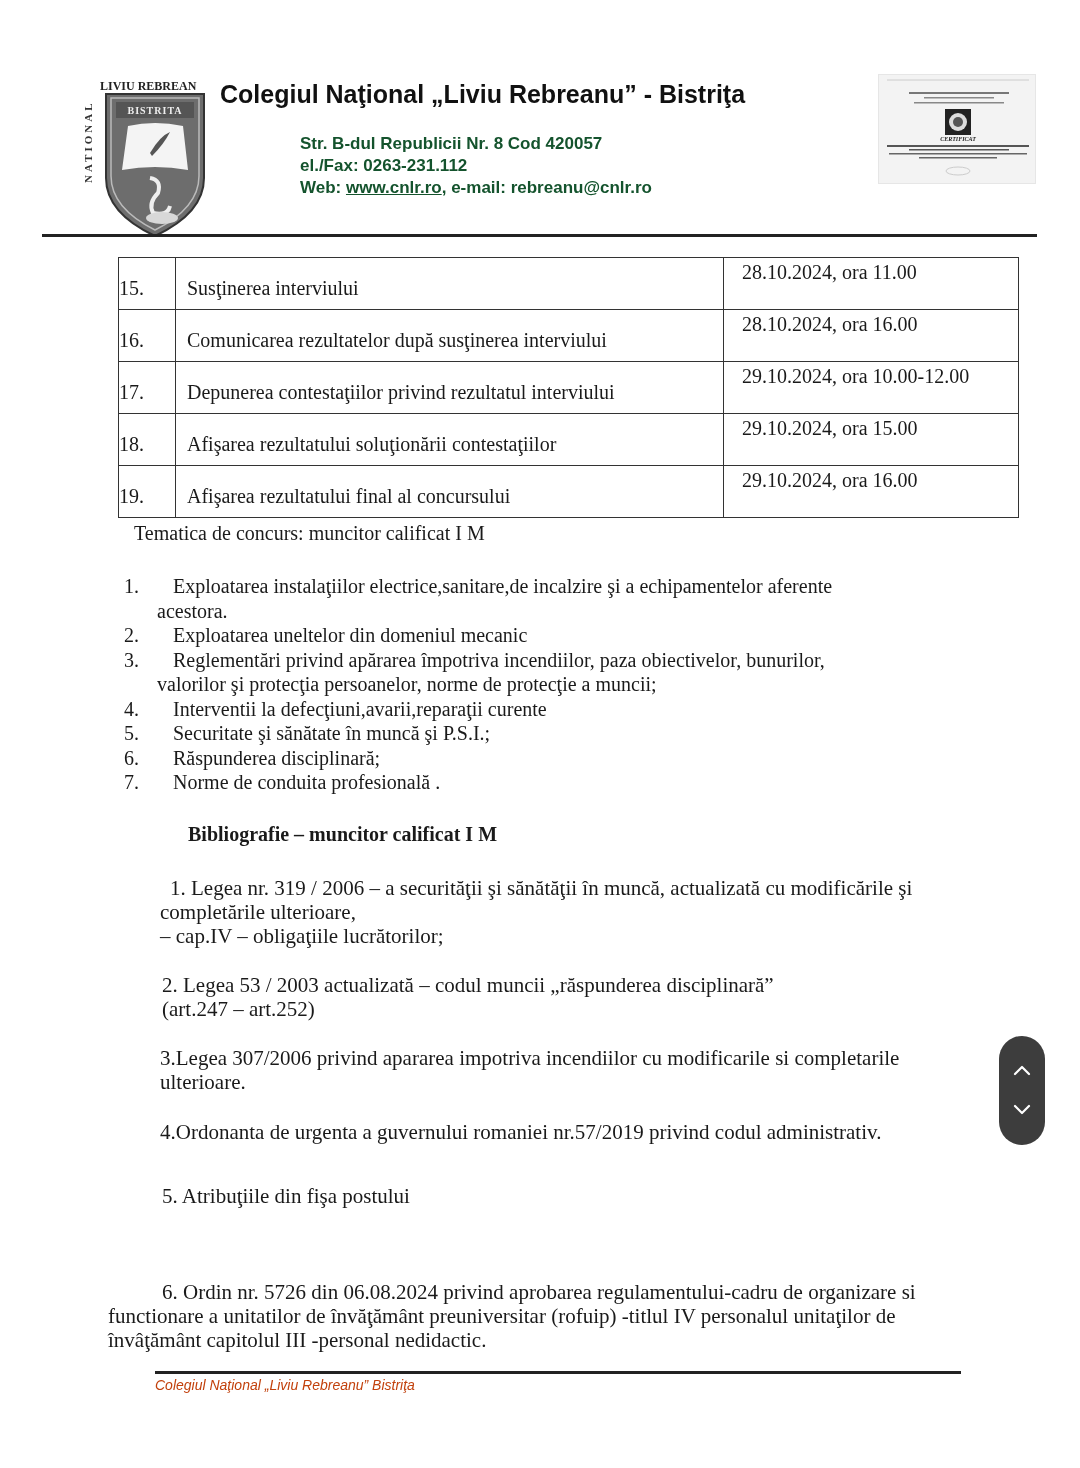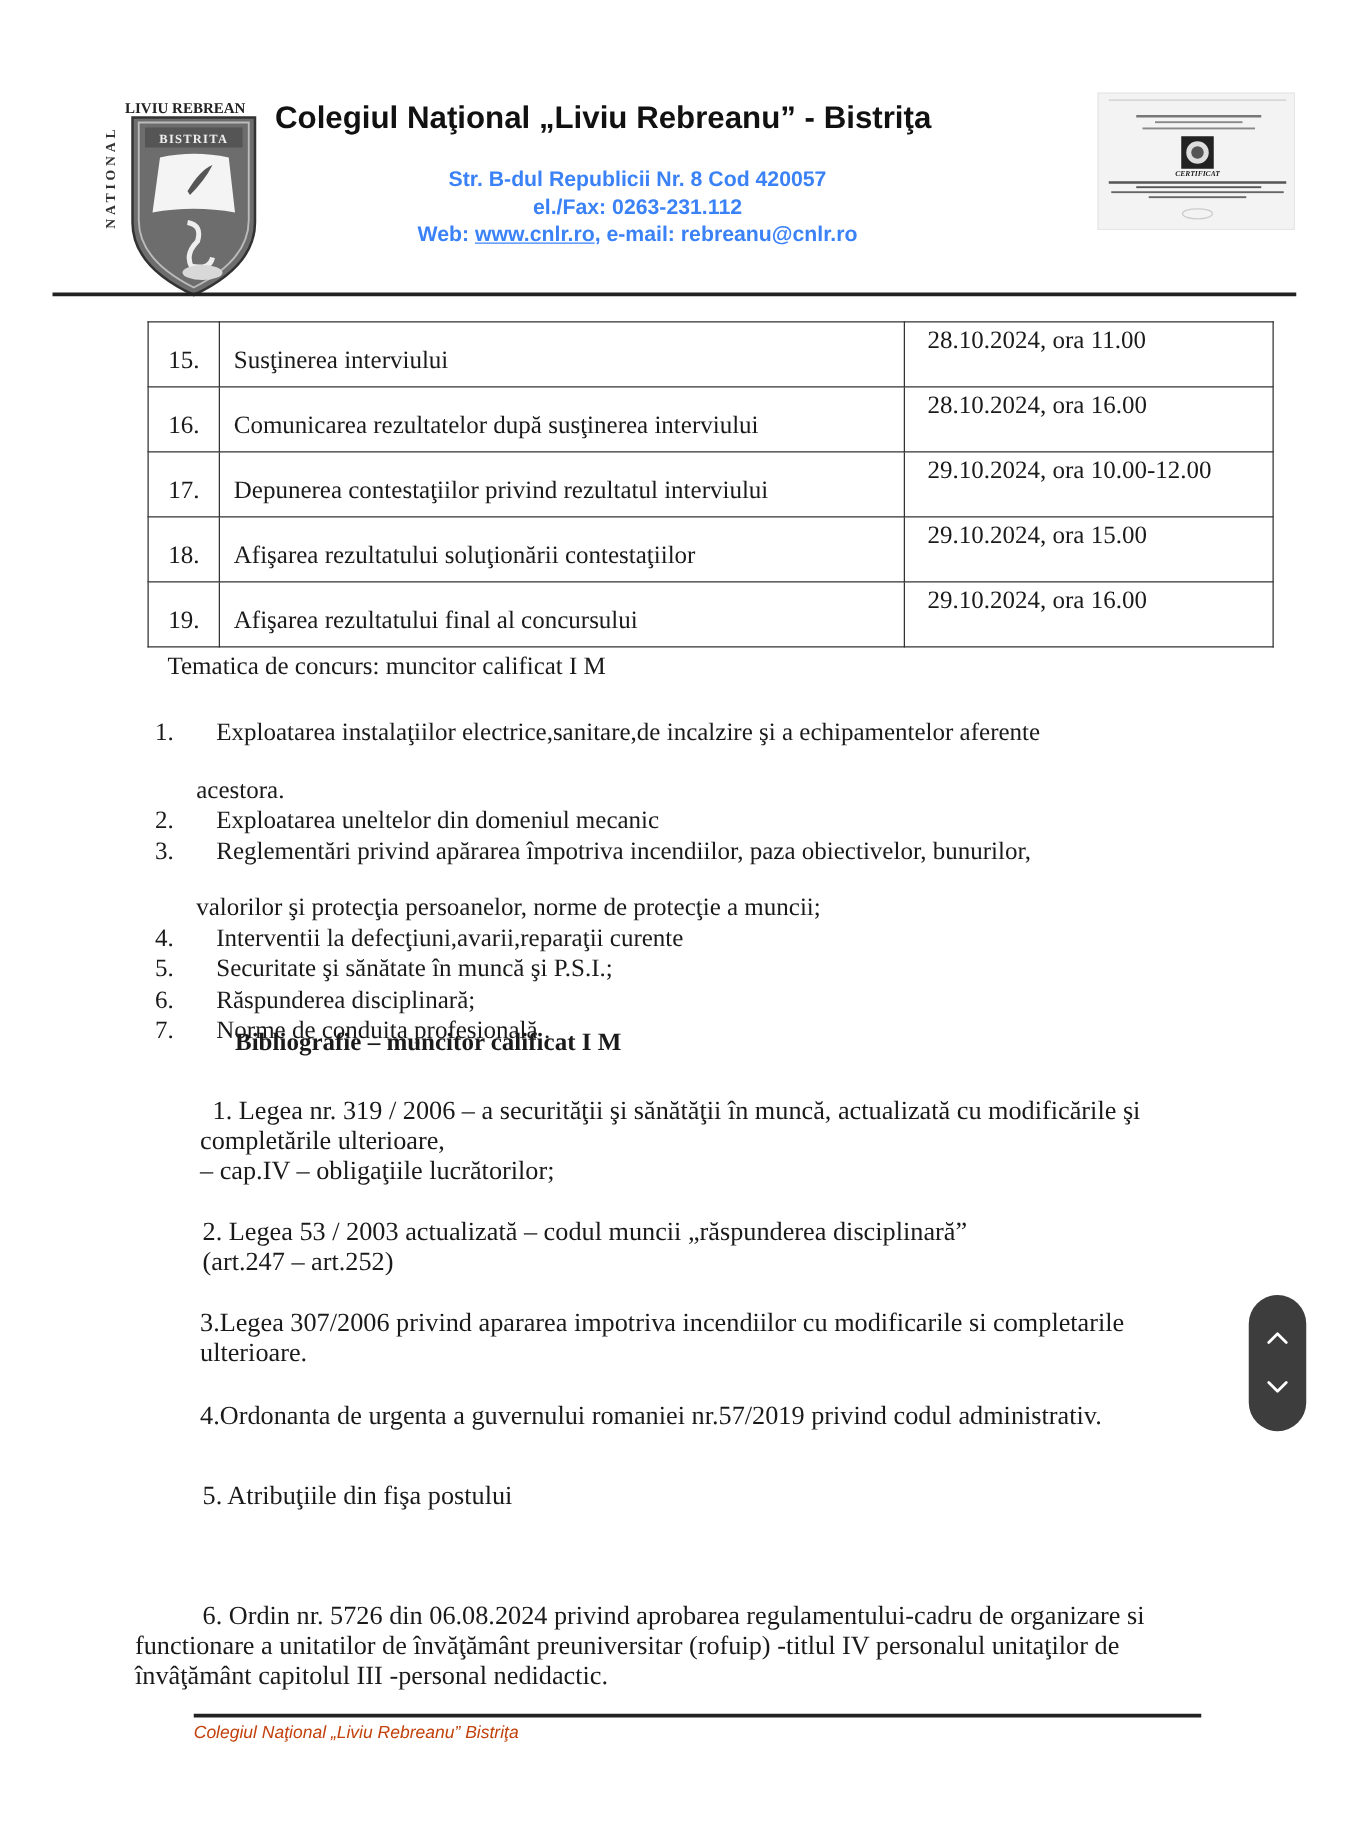--- a/index.html
+++ b/index.html
@@ -1,37 +1,37 @@
 <!DOCTYPE html>
 <html><head>
 <meta charset="utf-8">
 <style>
   * { box-sizing: border-box; margin: 0; padding: 0; }
   html, body { width: 1080px; height: 1468px; background: #ffffff; overflow: hidden; }
   body { position: relative; font-family: "Liberation Serif", serif; color: #1a1a1a; }
 
   .logo { position: absolute; left: 78px; top: 78px; width: 130px; height: 160px; }
   .header-title { position: absolute; left: 220px; top: 80px; font-family: "Liberation Sans", sans-serif; font-weight: bold; font-size: 25px; color: #111; white-space: nowrap; }
-  .header-lines { position: absolute; left: 300px; top: 133px; width: 420px; text-align: center; font-family: "Liberation Sans", sans-serif; font-weight: bold; font-size: 17px; line-height: 22px; color: #3b82f6; }
+  .header-lines { position: absolute; left: 300px; top: 133px; width: 420px; text-align: left; font-family: "Liberation Sans", sans-serif; font-weight: bold; font-size: 17px; line-height: 22px; color: #14532d; }
   .header-lines .web-link { text-decoration: underline; }
   .certificate { position: absolute; left: 878px; top: 74px; width: 158px; height: 110px; background: #f4f4f4; border: 1px solid #e6e6e6; overflow: hidden; }
   .cert-inner { position: absolute; inset: 0; }
   .header-rule { position: absolute; left: 42px; top: 234px; width: 995px; height: 3px; background: #222; }
 
   table.schedule { position: absolute; left: 118px; top: 257px; width: 901px; border-collapse: collapse; font-size: 20px; }
   table.schedule td { border: 1.5px solid #333; height: 52px; vertical-align: middle; }
-  table.schedule td.num { width: 57px; text-align: center; padding-top: 10px; }
+  table.schedule td.num { width: 57px; padding-top: 10px; }
   table.schedule td.desc { width: 548px; padding-left: 11px; padding-top: 10px; }
   table.schedule td.date { vertical-align: top; padding-top: 3px; padding-left: 18px; }
 
   .subhead { position: absolute; font-size: 20px; white-space: nowrap; }
   ol.topics { position: absolute; left: 124px; top: 574px; width: 800px; list-style: none; font-size: 20px; line-height: 24.5px; }
   ol.topics li { position: relative; padding-left: 49px; }
   ol.topics li .n { position: absolute; left: 0; top: 0; }
-  ol.topics li .cont { display: block; margin-left: -16px; margin-top: 21px; }
+  ol.topics li .cont { display: block; margin-left: -16px; }
 
   .bib { position: absolute; font-size: 21px; line-height: 24px; }
 
   .footer-rule { position: absolute; left: 155px; top: 1371px; width: 806px; height: 3px; background: #222; }
   .footer-text { position: absolute; left: 155px; top: 1377px; width: 806px; text-align: left; font-family: "Liberation Sans", sans-serif; font-style: italic; font-size: 14px; color: #c2410c; }
 
   .scroll-pill { position: absolute; left: 999px; top: 1036px; width: 46px; height: 109px; background: #3d3d3d; border-radius: 23px; }
   .scroll-btn { position: absolute; left: 0; width: 46px; height: 44px; display: flex; align-items: center; justify-content: center; cursor: pointer; }
   .scroll-btn.up { top: 12px; }
   .scroll-btn.down { top: 52px; }

